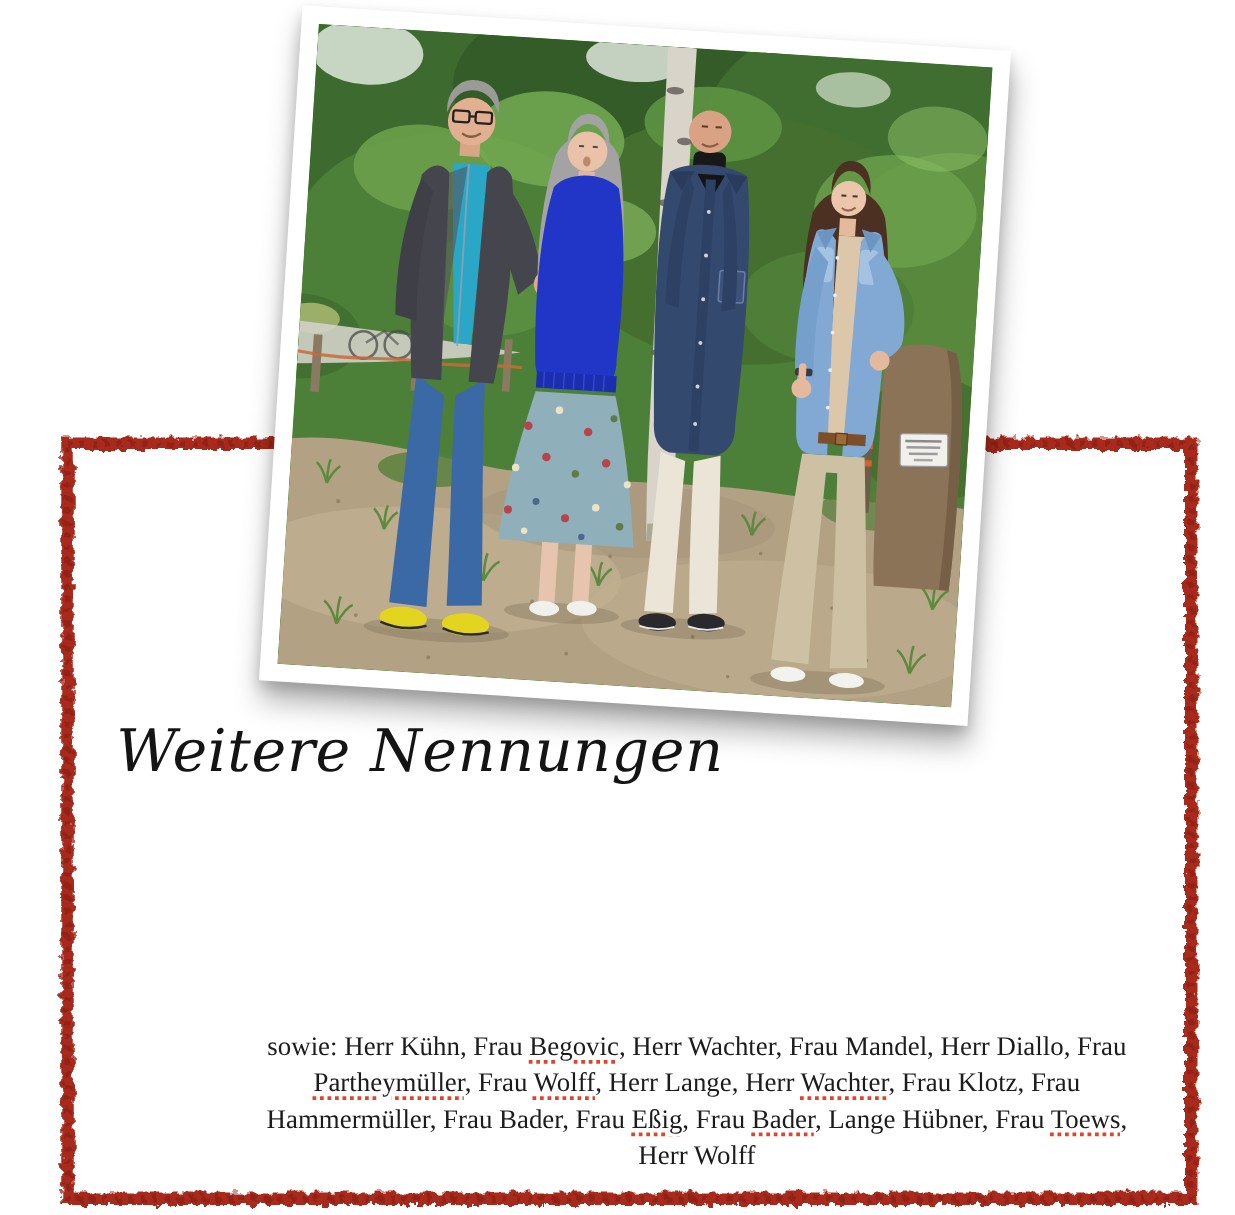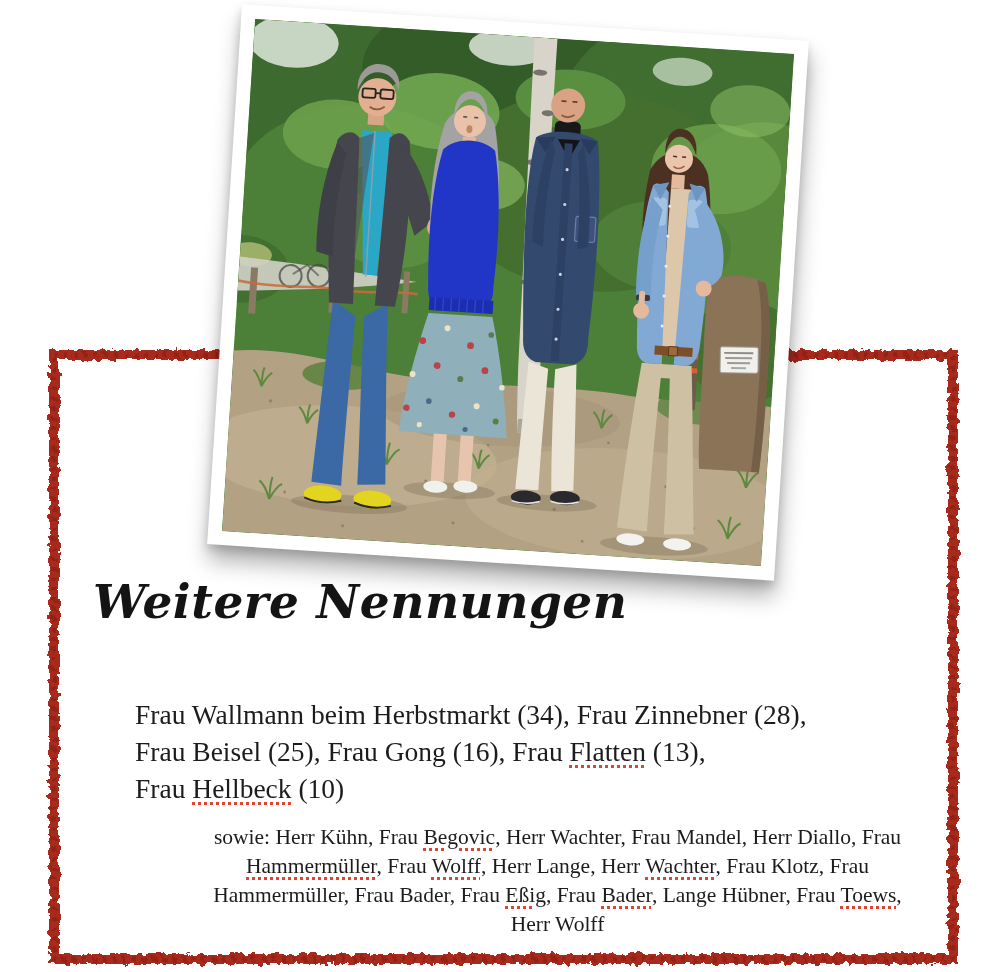--- a/index.html
+++ b/index.html
@@ -17,21 +17,21 @@
 
   
   .polaroid{position:absolute;left:224px;top:22px;width:568px;height:541px;z-index:2;
             background:#fff;box-sizing:border-box;padding:14px;
             transform:rotate(3.7deg);
             box-shadow:2px 16px 22px rgba(0,0,0,.30), 0 5px 10px rgba(0,0,0,.16);}
   .photo-area{width:540px;height:513px;overflow:hidden;background:#5d9242;}
 
   
   .heading{position:absolute;left:93px;top:574px;z-index:3;
-           font-family:"DejaVu Serif",serif;font-style:italic;font-weight:700;
+           font-family:"DejaVu Serif",serif;font-style:italic;font-weight:400;
            font-size:47px;letter-spacing:.5px;color:#141414;white-space:nowrap;}
 
   
   .mentions{position:absolute;left:135px;top:668px;width:845px;z-index:3;
             font-size:27.5px;line-height:37px;white-space:pre-wrap;}
   .additional{position:absolute;left:135px;top:801px;width:845px;z-index:3;
               font-size:21.5px;line-height:29px;white-space:pre-wrap;text-align:center;}
   .sp{text-decoration:underline;text-decoration-style:dotted;
       text-decoration-color:var(--spell-red);text-decoration-thickness:2.5px;
       text-underline-offset:4px;}
@@ -306,22 +306,19 @@
           <path d="M418,108 C417,90 424,82 433,82 C443,82 450,92 449,108 C444,94 438,90 432,90 C426,90 421,96 418,108 Z" fill="#4c3122"></path>
           <path d="M426,110 L430,110 M435,110 L439,110" stroke="#4a3226" stroke-width="1.5"></path>
           <path d="M427,120 Q432,124 438,119" stroke="#a06048" stroke-width="1.6" fill="none"></path>
         </g>
       </svg>
     </div>
   </div>
 
   <div class="heading">Weitere Nennungen</div>
 
-  <p class="mentions"><span>Frau Wallmann beim Herbstmarkt (34), Frau Zinnebner (28),
-Frau Beisel (25), Frau Gong (16), Frau </span><span class="sp">Flatten</span><span> (13),
-Frau </span><span class="sp">Hellbeck</span><span> (10)</span></p>
 
   <p class="additional"><span>sowie: Herr Kühn, Frau </span><span class="sp">Begovic</span><span>, Herr Wachter, Frau Mandel, Herr Diallo, Frau
-</span><span class="sp">Hammermüller</span><span>, Frau </span><span class="sp">Wolff</span><span>, Herr Lange, Herr </span><span class="sp">Wachter</span><span>, Frau Klotz, Frau
+</span><span class="sp">Partheymüller</span><span>, Frau </span><span class="sp">Wolff</span><span>, Herr Lange, Herr </span><span class="sp">Wachter</span><span>, Frau Klotz, Frau
 Hammermüller, Frau Bader, Frau </span><span class="sp">Eßig</span><span>, Frau </span><span class="sp">Bader</span><span>, Lange Hübner, Frau </span><span class="sp">Toews</span><span>,
 Herr Wolff</span></p>
 
 </div>
 
 </body></html>

